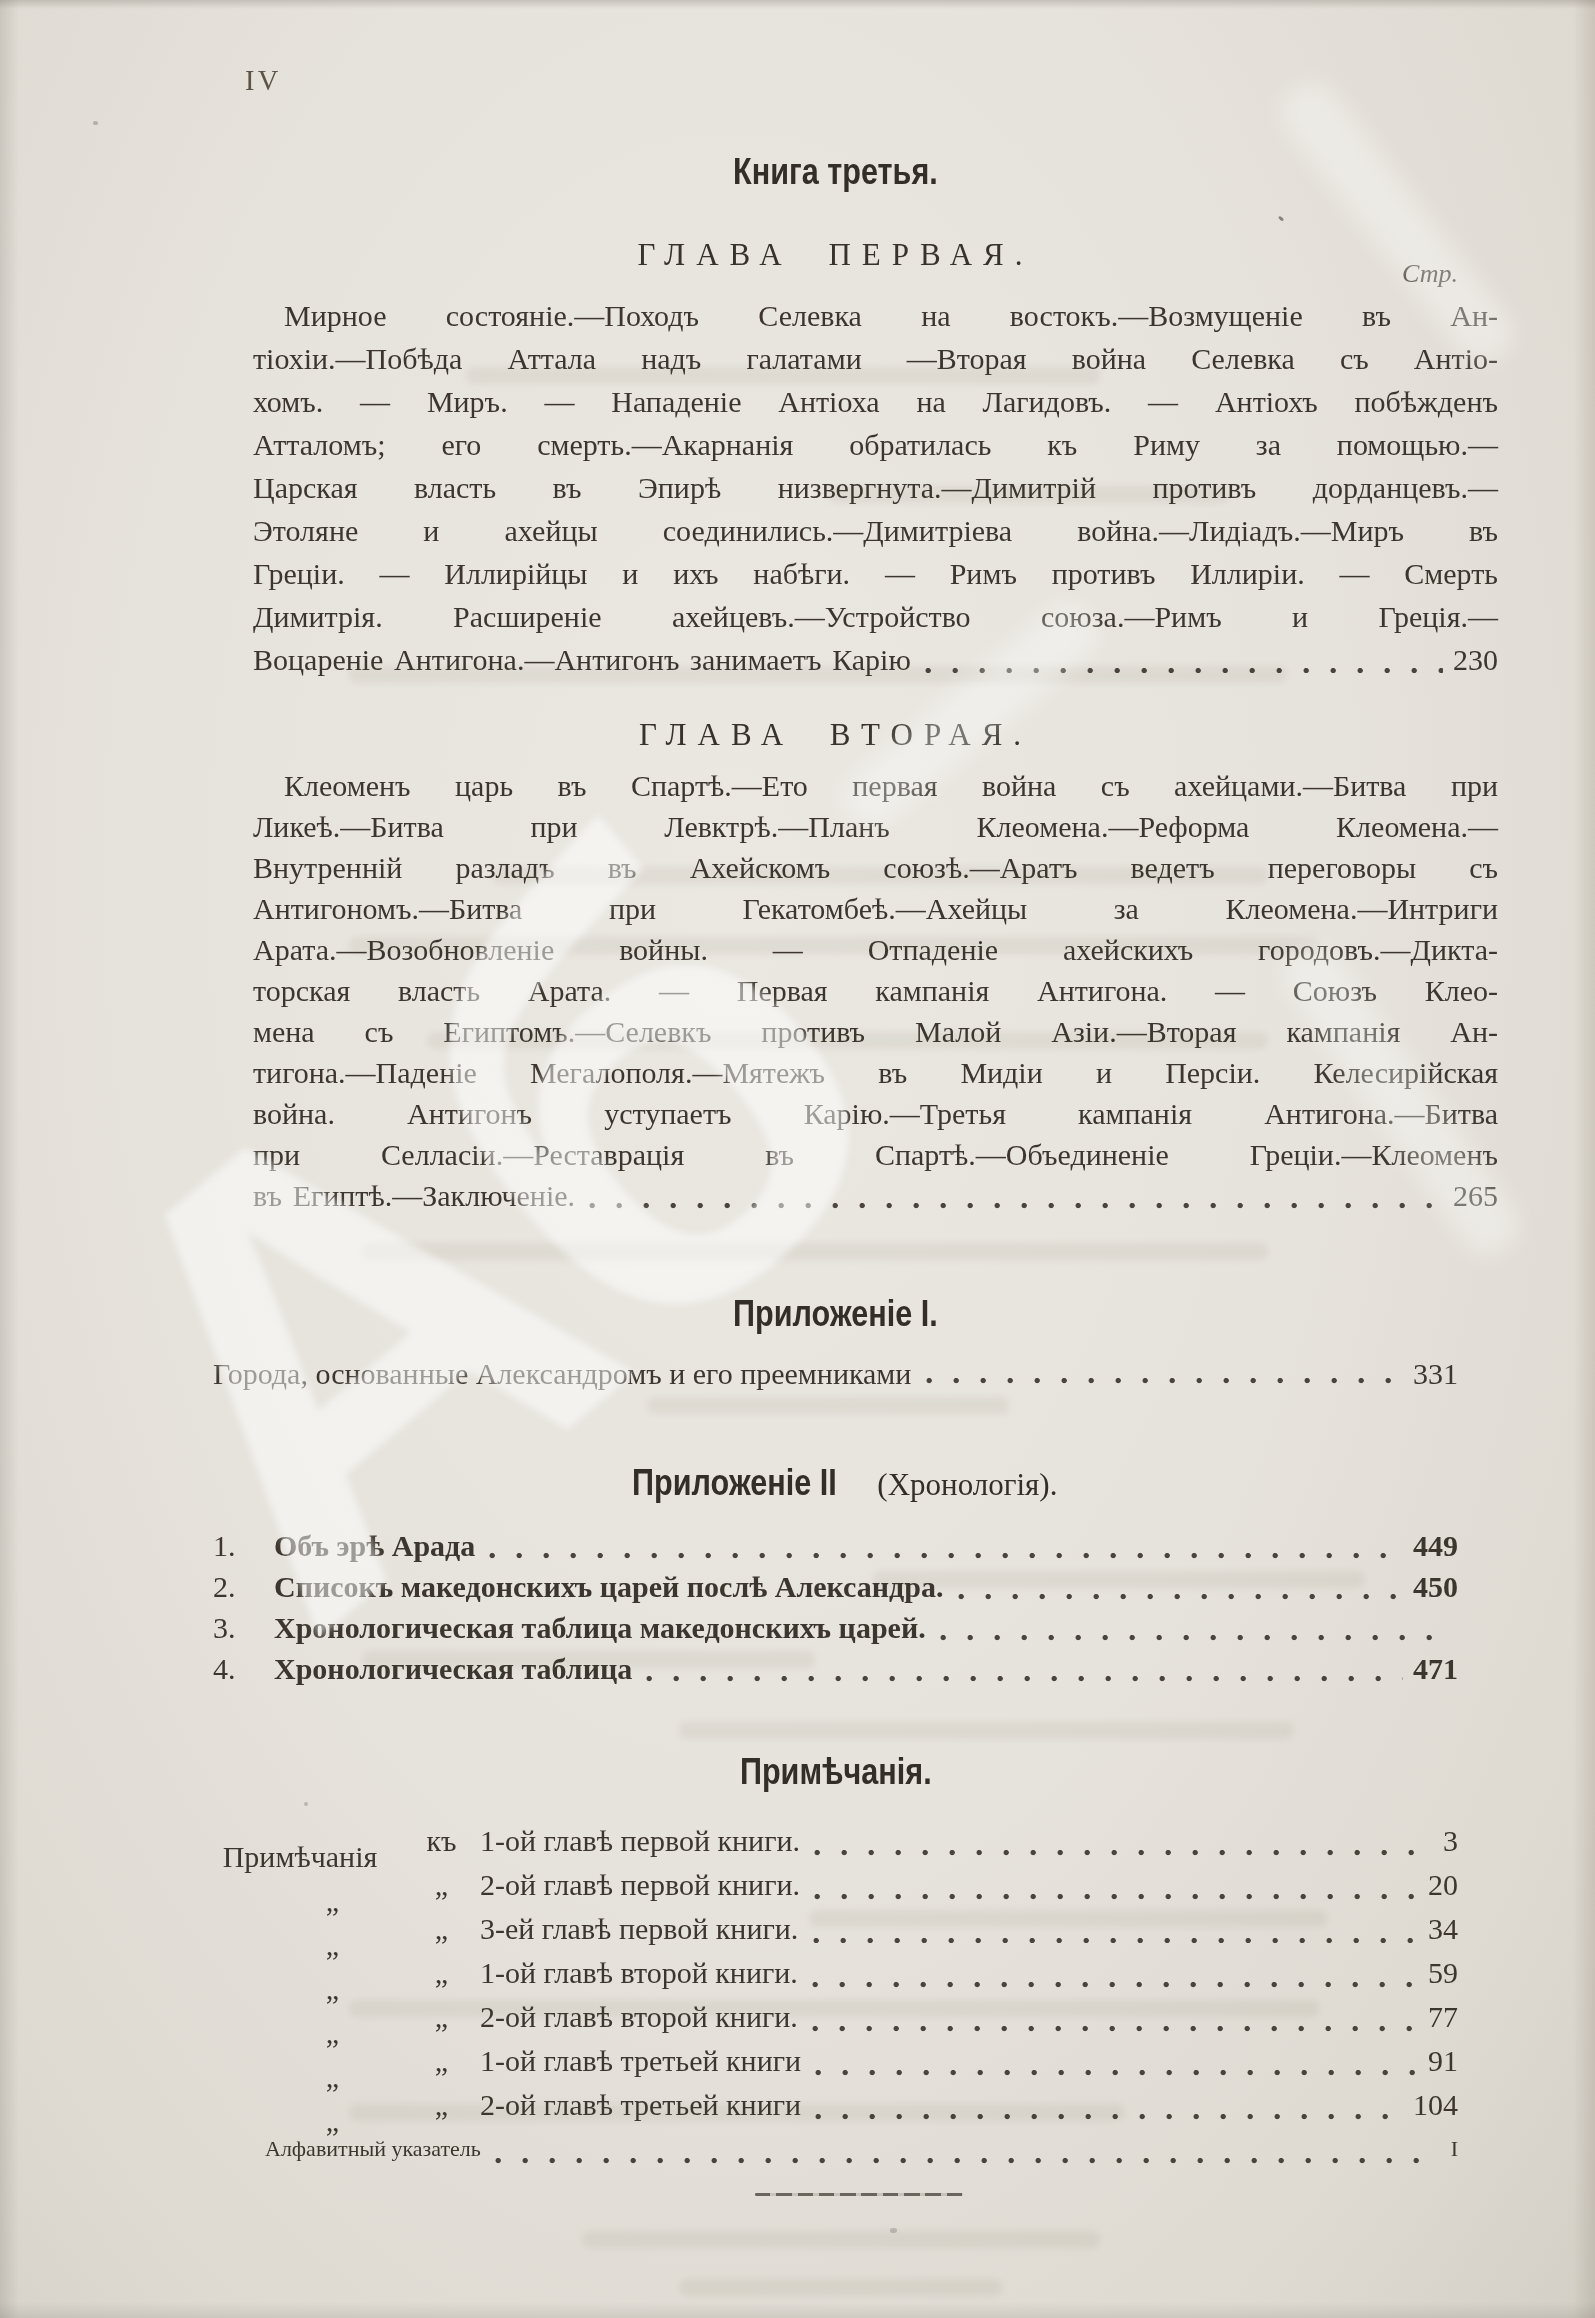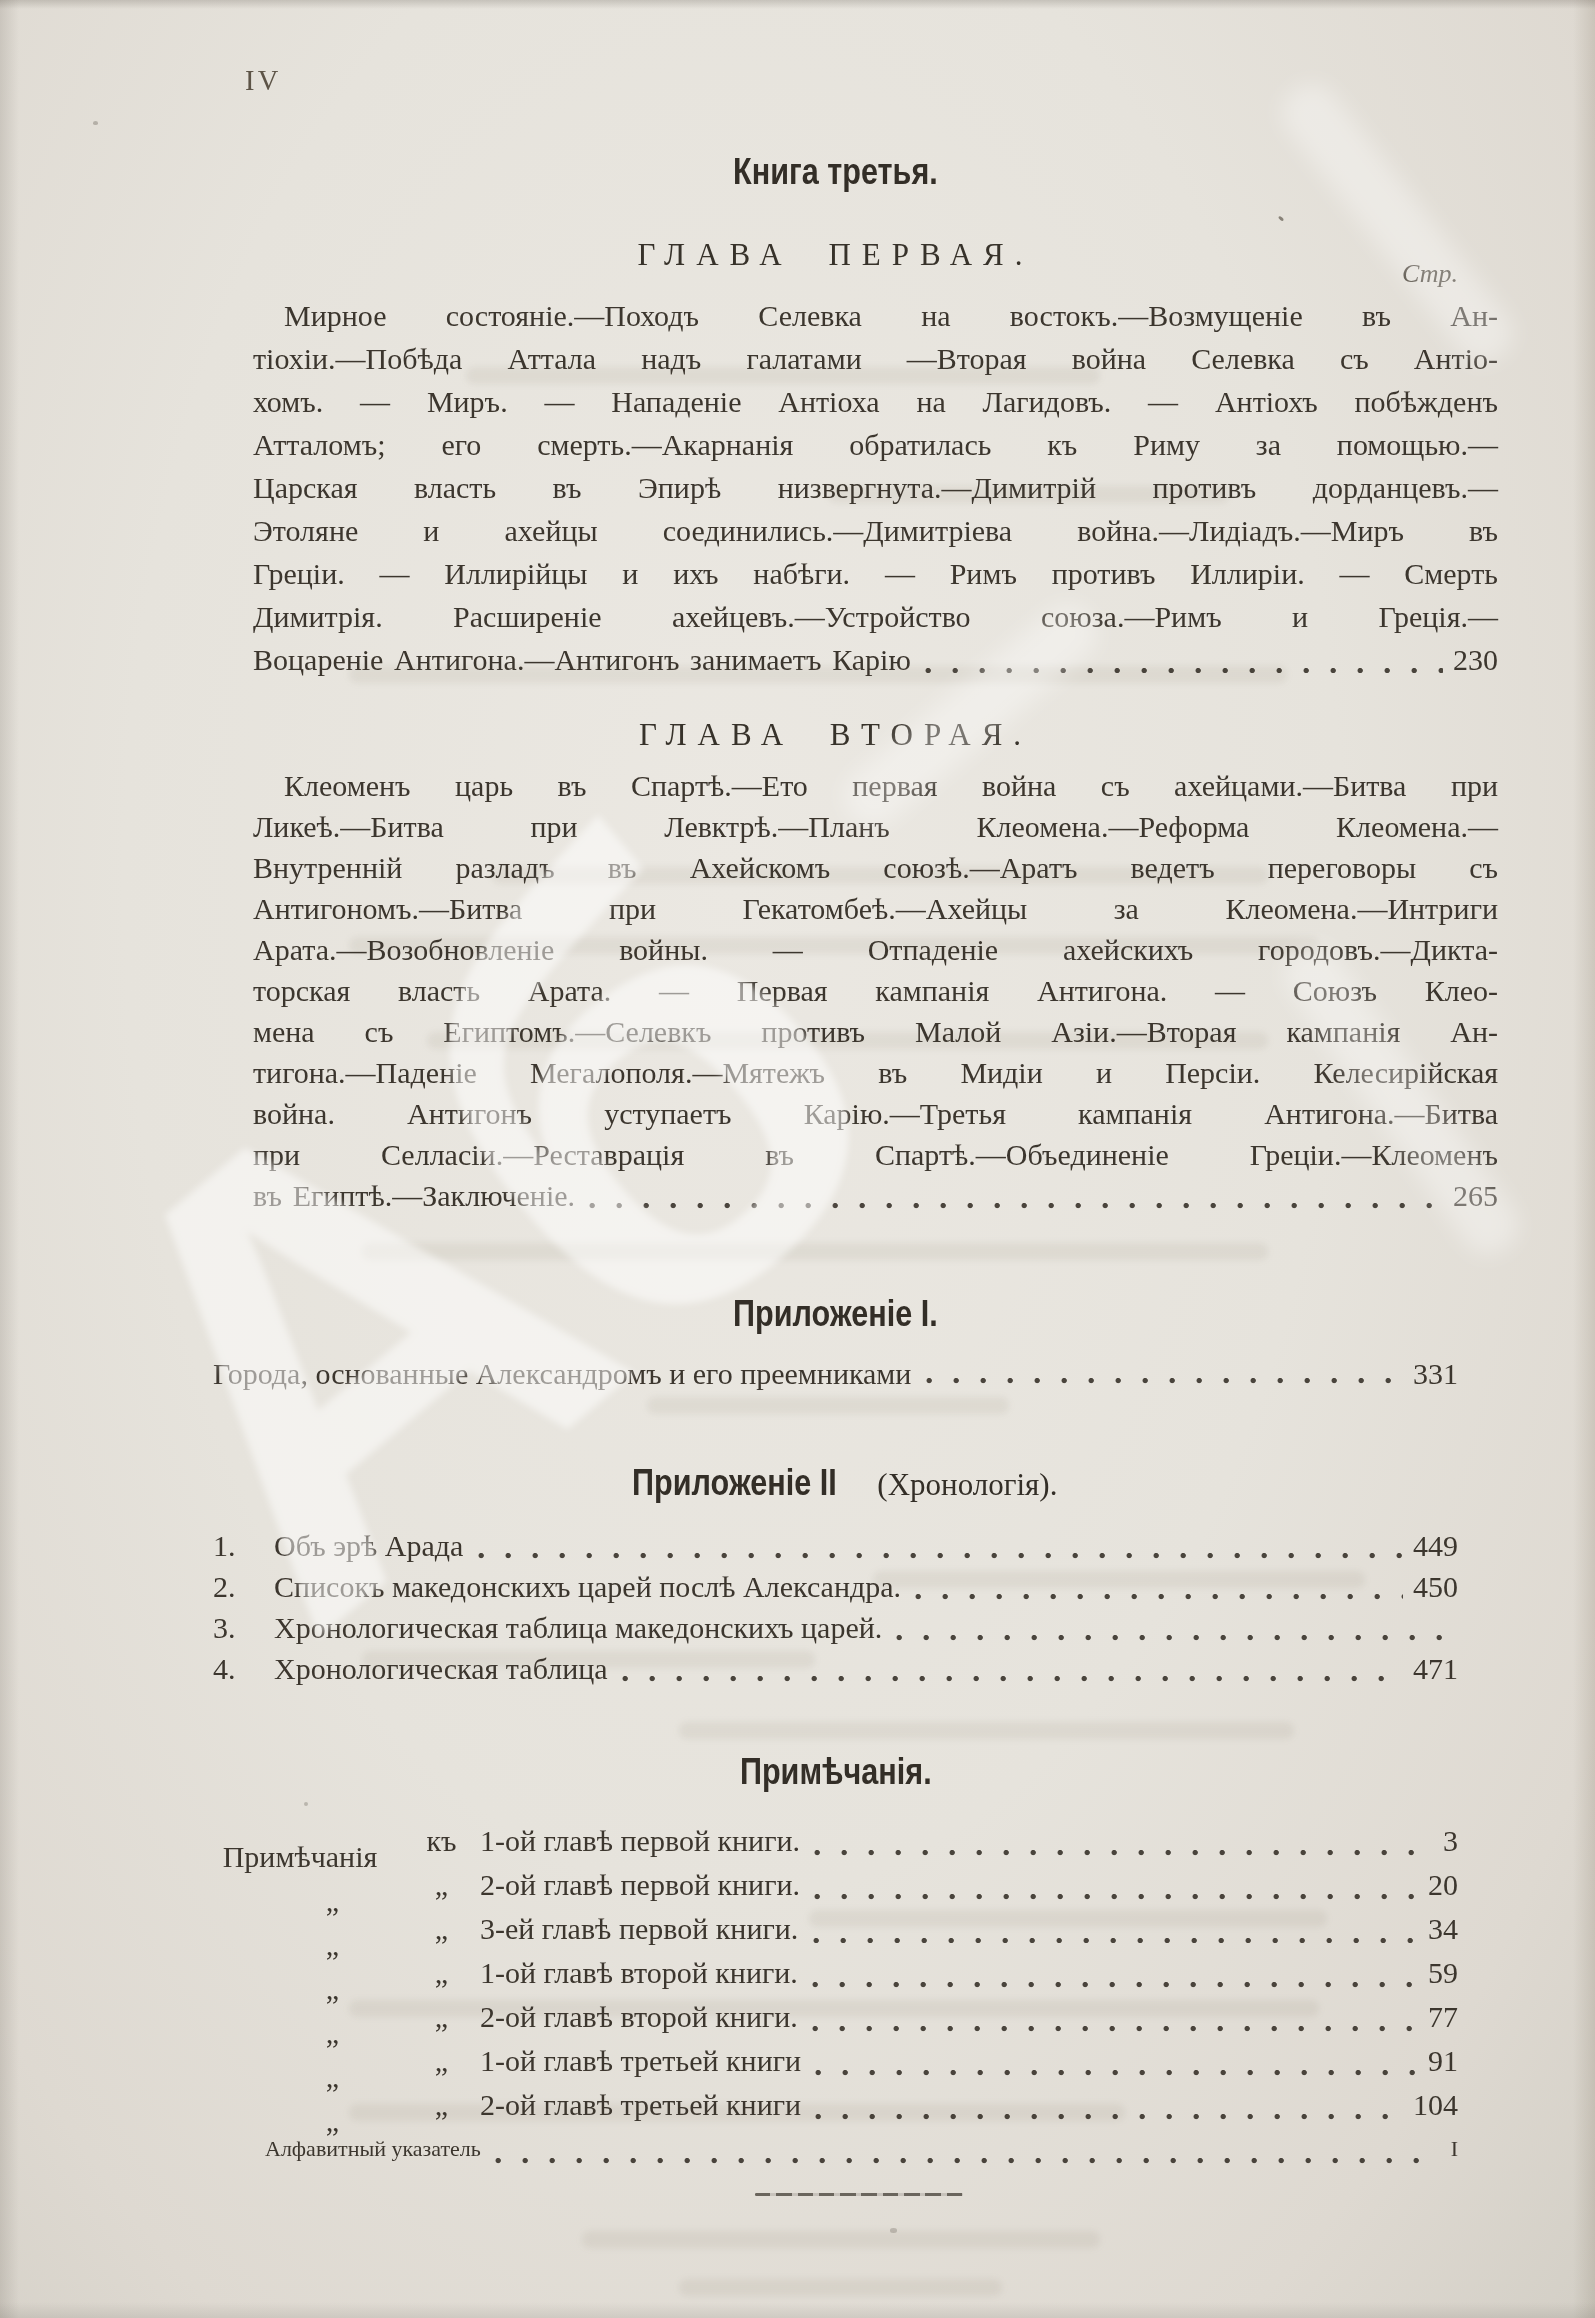--- a/index.html
+++ b/index.html
@@ -42,21 +42,21 @@
     background-image:radial-gradient(circle at 3.2px 3.6px, rgba(52,46,38,.88) 2.2px, rgba(52,46,38,0) 3.1px);
     background-size:27px 7.1px;background-repeat:repeat-x;background-position:left bottom;}
   .pg{white-space:nowrap;}
 
   .toc-flex{position:absolute;left:0;width:100%;display:flex;align-items:baseline;font-size:30px;}
   .toc-flex .entry{white-space:nowrap;}
 
   .applist{position:absolute;left:0;width:100%;font-size:30px;}
   .arow{position:relative;height:41px;}
   .anum{position:absolute;left:0;top:0;line-height:41px;}
-  .arest{position:absolute;left:61px;right:0;top:0;height:41px;display:flex;align-items:baseline;line-height:41px;}
+  .arest{position:absolute;left:61px;right:0;top:0;height:41px;display:flex;align-items:baseline;line-height:41px;font-weight:bold;}
 
   .notes{position:absolute;left:0;width:100%;font-size:30px;}
   .nrow{position:relative;height:44px;line-height:44px;}
   .nc1{position:absolute;left:9.7px;top:16px;}
   .ditto .nc1{left:97px;width:45px;text-align:center;}
   .nc2{position:absolute;left:206px;width:45px;text-align:center;top:0;}
   .nrest{position:absolute;left:267px;right:0;top:0;height:44px;display:flex;align-items:baseline;}
   .irow{position:absolute;left:52px;right:0;display:flex;align-items:baseline;font-size:22px;line-height:44px;}
 
   .divider{position:absolute;left:755px;top:2193px;width:208px;height:2.6px;

